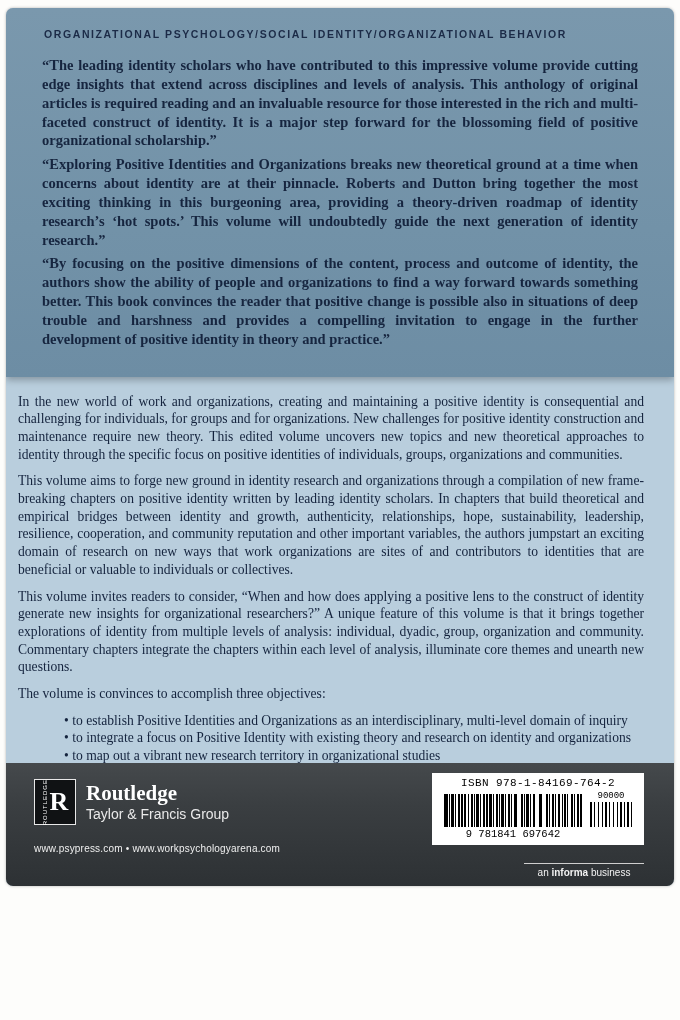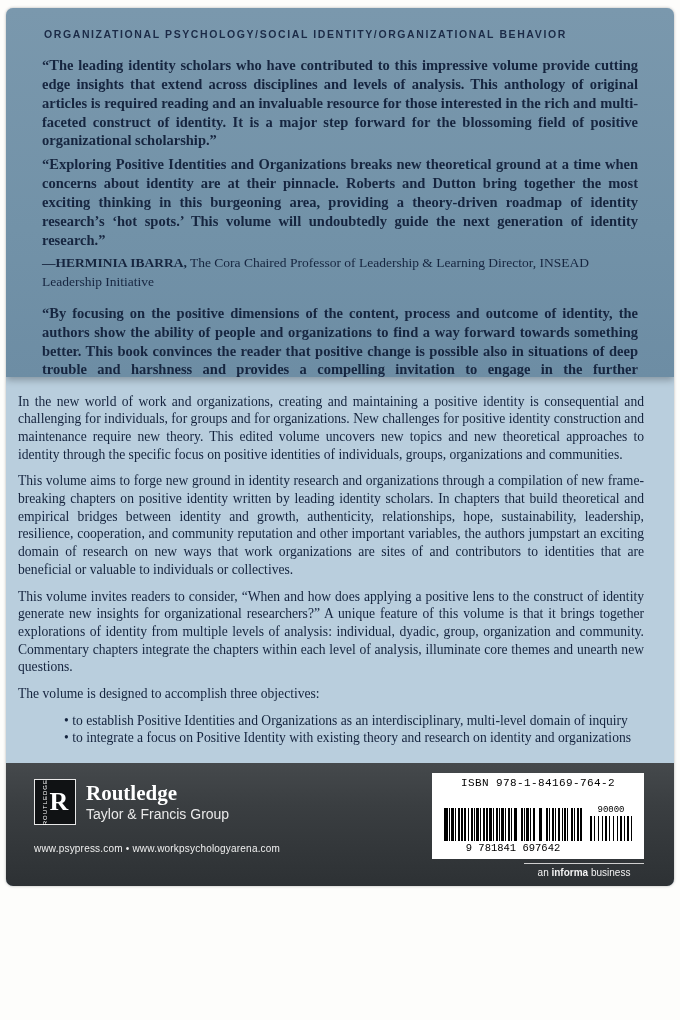--- a/index.html
+++ b/index.html
@@ -74,21 +74,21 @@
   .pub-name{
     font-family:"Liberation Serif",serif;font-weight:bold;font-size:21px;line-height:1.05;color:#fff;
   }
   .pub-group{font-size:14px;color:#e9e9e9;margin-top:2px;}
   .websites{position:absolute;left:28px;top:80px;font-size:10px;color:#efefef;letter-spacing:.2px;}
   .barcode-box{
     position:absolute;right:30px;top:10px;width:212px;background:#fff;color:#000;
     padding:4px 8px 5px 8px;text-align:center;
   }
   .isbn-label{
-    font-family:"Liberation Mono",monospace;font-size:11px;letter-spacing:.4px;margin-bottom:16px;white-space:nowrap;
+    font-family:"Liberation Mono",monospace;font-size:11px;letter-spacing:.4px;margin-bottom:2px;white-space:nowrap;
   }
   .barcode-row{display:flex;justify-content:center;align-items:flex-end;gap:8px;}
   .barcode-main{display:flex;flex-direction:column;align-items:center;}
   .main-bars{
     width:138px;height:33px;
     background:repeating-linear-gradient(90deg,#000 0 1.5px,#fff 1.5px 3px,#000 3px 4px,#fff 4px 5.5px,#000 5.5px 8px,#fff 8px 9px,#000 9px 10px,#fff 10px 12.5px);
     border-left:2px solid #000;border-right:2px solid #000;
   }
   .isbn-digits{font-family:"Liberation Mono",monospace;font-size:10.5px;margin-top:1px;white-space:nowrap;}
   .barcode-addon{display:flex;flex-direction:column;align-items:center;padding-bottom:13px;}
@@ -106,34 +106,34 @@
 <body>
 
 <div class="cover">
 
   <div class="section-top">
     <div class="category">ORGANIZATIONAL PSYCHOLOGY/SOCIAL IDENTITY/ORGANIZATIONAL BEHAVIOR</div>
 
     <p class="quote">“The leading identity scholars who have contributed to this impressive volume provide cutting edge insights that extend across disciplines and levels of analysis. This anthology of original articles is required reading and an invaluable resource for those interested in the rich and multi-faceted construct of identity. It is a major step forward for the blossoming field of positive organizational scholarship.”</p>
 
     <p class="quote">“Exploring Positive Identities and Organizations breaks new theoretical ground at a time when concerns about identity are at their pinnacle. Roberts and Dutton bring together the most exciting thinking in this burgeoning area, providing a theory-driven roadmap of identity research’s ‘hot spots.’ This volume will undoubtedly guide the next generation of identity research.”</p>
-    <p class="attr"><span class="attr-name">—HERMINIA IBARRA,</span><span> The Cora Chaired Professor of Leadership &amp; Learning Director, INSEAD Leadership Initiative</span></p>
 
     <p class="quote">“By focusing on the positive dimensions of the content, process and outcome of identity, the authors show the ability of people and organizations to find a way forward towards something better. This book convinces the reader that positive change is possible also in situations of deep trouble and harshness and provides a compelling invitation to engage in the further development of positive identity in theory and practice.”</p>
 
   </div>
 
   <div class="section-mid">
     <p class="desc">In the new world of work and organizations, creating and maintaining a positive identity is consequential and challenging for individuals, for groups and for organizations. New challenges for positive identity construction and maintenance require new theory. This edited volume uncovers new topics and new theoretical approaches to identity through the specific focus on positive identities of individuals, groups, organizations and communities.</p>
     <p class="desc">This volume aims to forge new ground in identity research and organizations through a compilation of new frame-breaking chapters on positive identity written by leading identity scholars. In chapters that build theoretical and empirical bridges between identity and growth, authenticity, relationships, hope, sustainability, leadership, resilience, cooperation, and community reputation and other important variables, the authors jumpstart an exciting domain of research on new ways that work organizations are sites of and contributors to identities that are beneficial or valuable to individuals or collectives.</p>
     <p class="desc">This volume invites readers to consider, “When and how does applying a positive lens to the construct of identity generate new insights for organizational researchers?” A unique feature of this volume is that it brings together explorations of identity from multiple levels of analysis: individual, dyadic, group, organization and community. Commentary chapters integrate the chapters within each level of analysis, illuminate core themes and unearth new questions.</p>
-    <p class="desc">The volume is designed to accomplish three objectives:</p>
+    <p class="desc">The volume is convinces to accomplish three objectives:</p>
     <ul class="objectives">
       <li>to establish Positive Identities and Organizations as an interdisciplinary, multi-level domain of inquiry</li>
       <li>to integrate a focus on Positive Identity with existing theory and research on identity and organizations</li>
+      <li>to map out a vibrant new research territory in organizational studies</li>
     </ul>
 
   </div>
 
   <div class="section-bottom">
     <div class="logo-row">
       <div class="logo-box">
         <span class="logo-vert">ROUTLEDGE</span>
         <span class="logo-r">R</span>
       </div>

